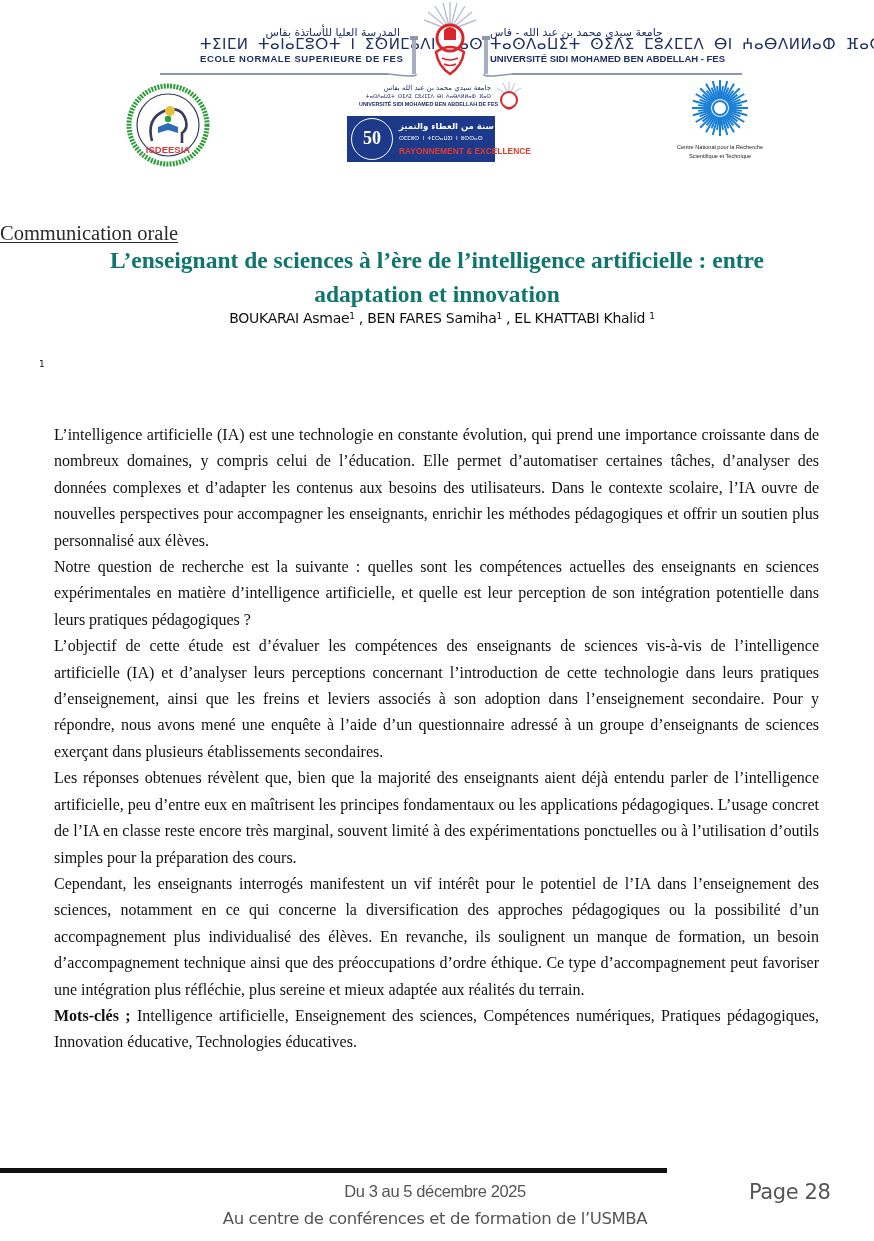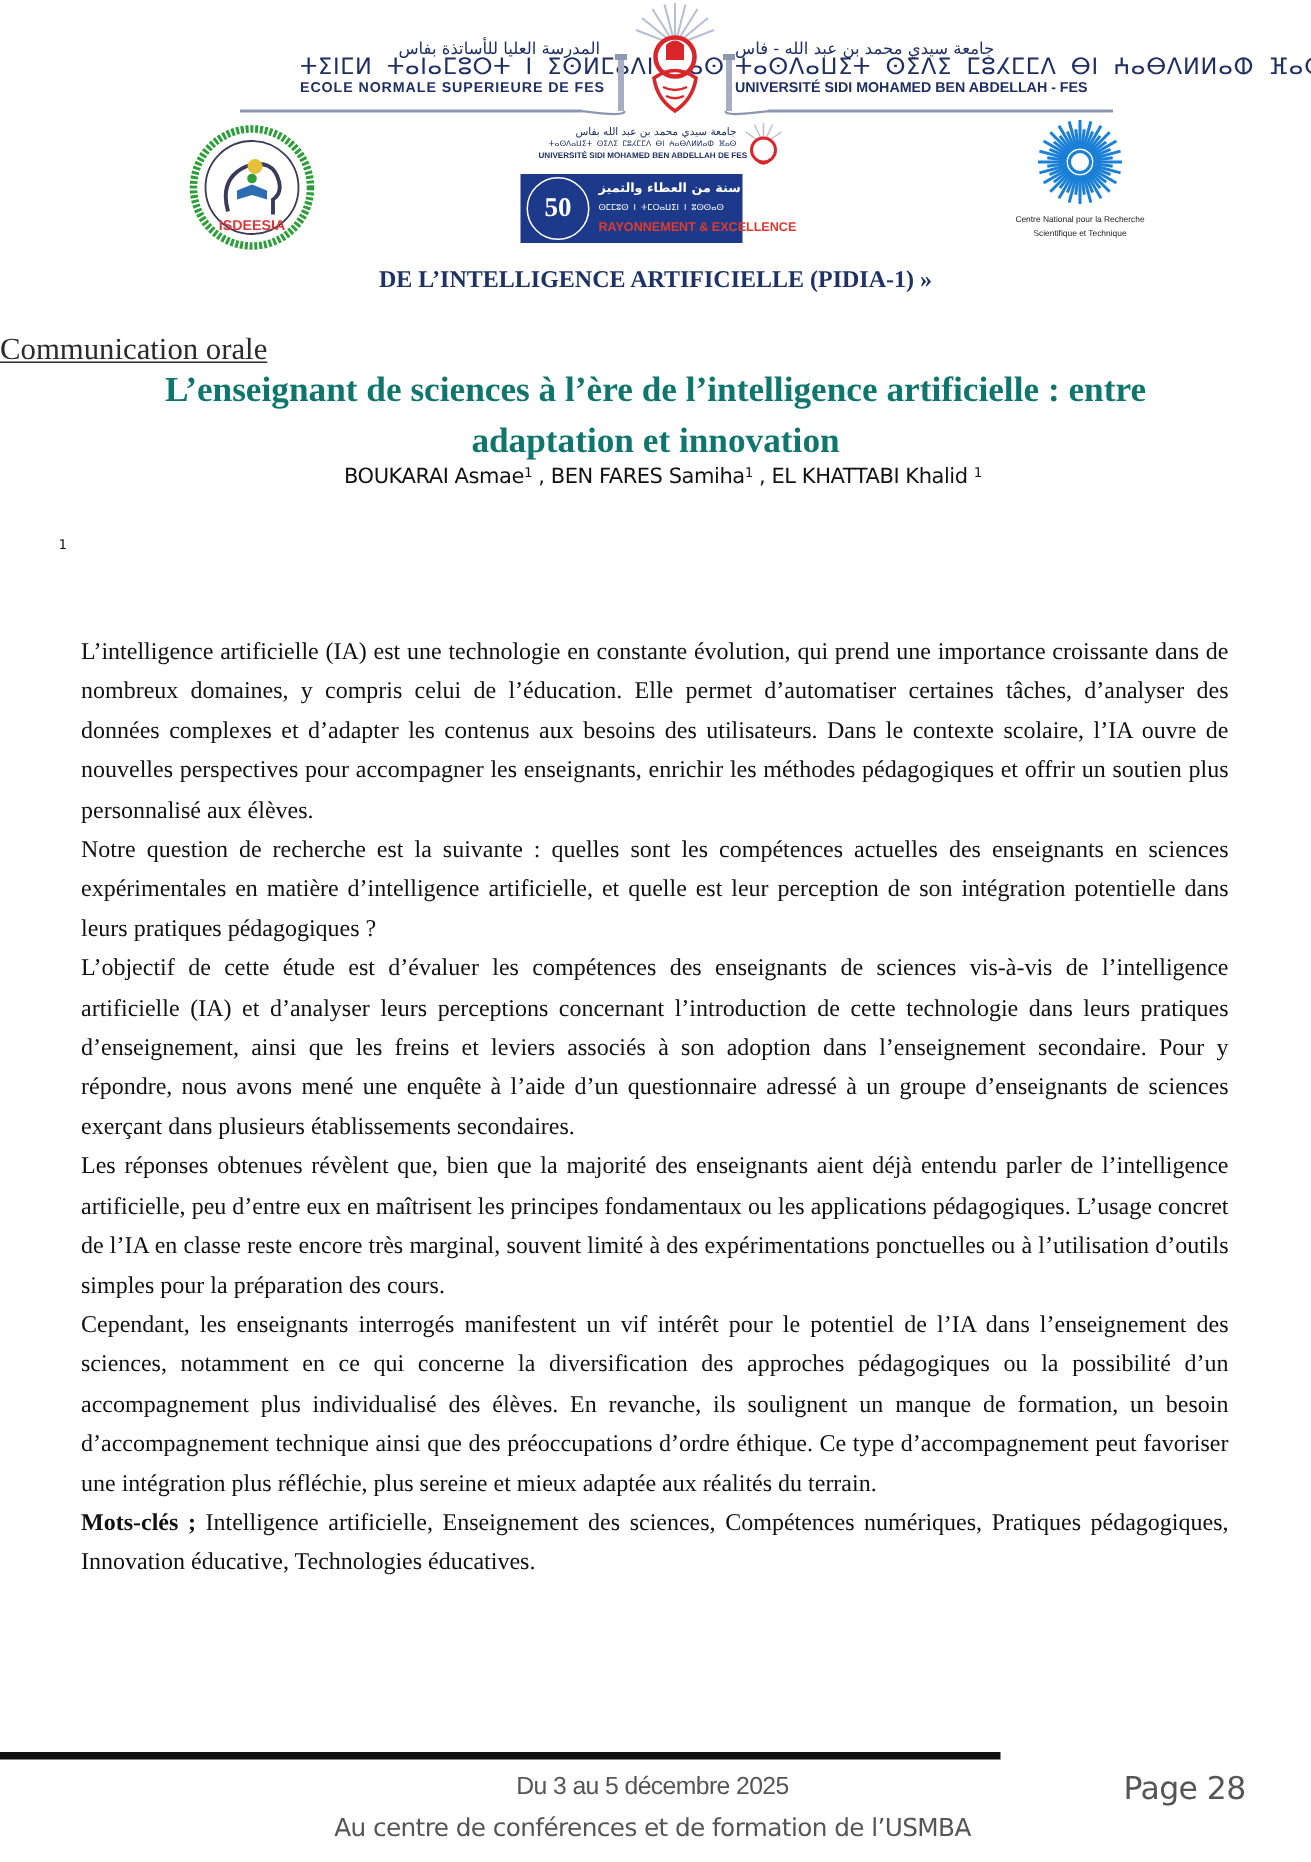--- a/index.html
+++ b/index.html
@@ -197,21 +197,20 @@
       <line x1="45.31491579260158" y1="26.555849108714185" x2="57.32534971524831" y2="21.58096448796801" stroke="#1a7fd6" stroke-width="2"></line>
       <line x1="45.693332436601615" y1="27.670628594077314" x2="64.0459231360939" y2="22.753066737129423" stroke="#1a7fd6" stroke-width="2"></line>
       <line x1="45.923003752364295" y1="28.825264270019535" x2="58.81178695022383" y2="27.128423771158864" stroke="#1a7fd6" stroke-width="2"></line>
       <circle cx="37" cy="30" r="7" fill="#fff" stroke="#1a7fd6" stroke-width="2"></circle>
     </svg>
   <div class="cap1">Centre National pour la Recherche</div>
   <div class="cap2">Scientifique et Technique</div>
 </div>
 
 <div class="colloque">
-  <div>DE L’INTELLIGENCE ARTIFICIELLE (PIDIA-1) »</div>
 </div>
 
 <div class="comm">
   <span>Communication orale</span>
 </div>
 
 <div class="paper-title">
   <div>L’enseignant de sciences à l’ère de l’intelligence artificielle : entre</div>
   <div>adaptation et innovation</div>
 </div>

